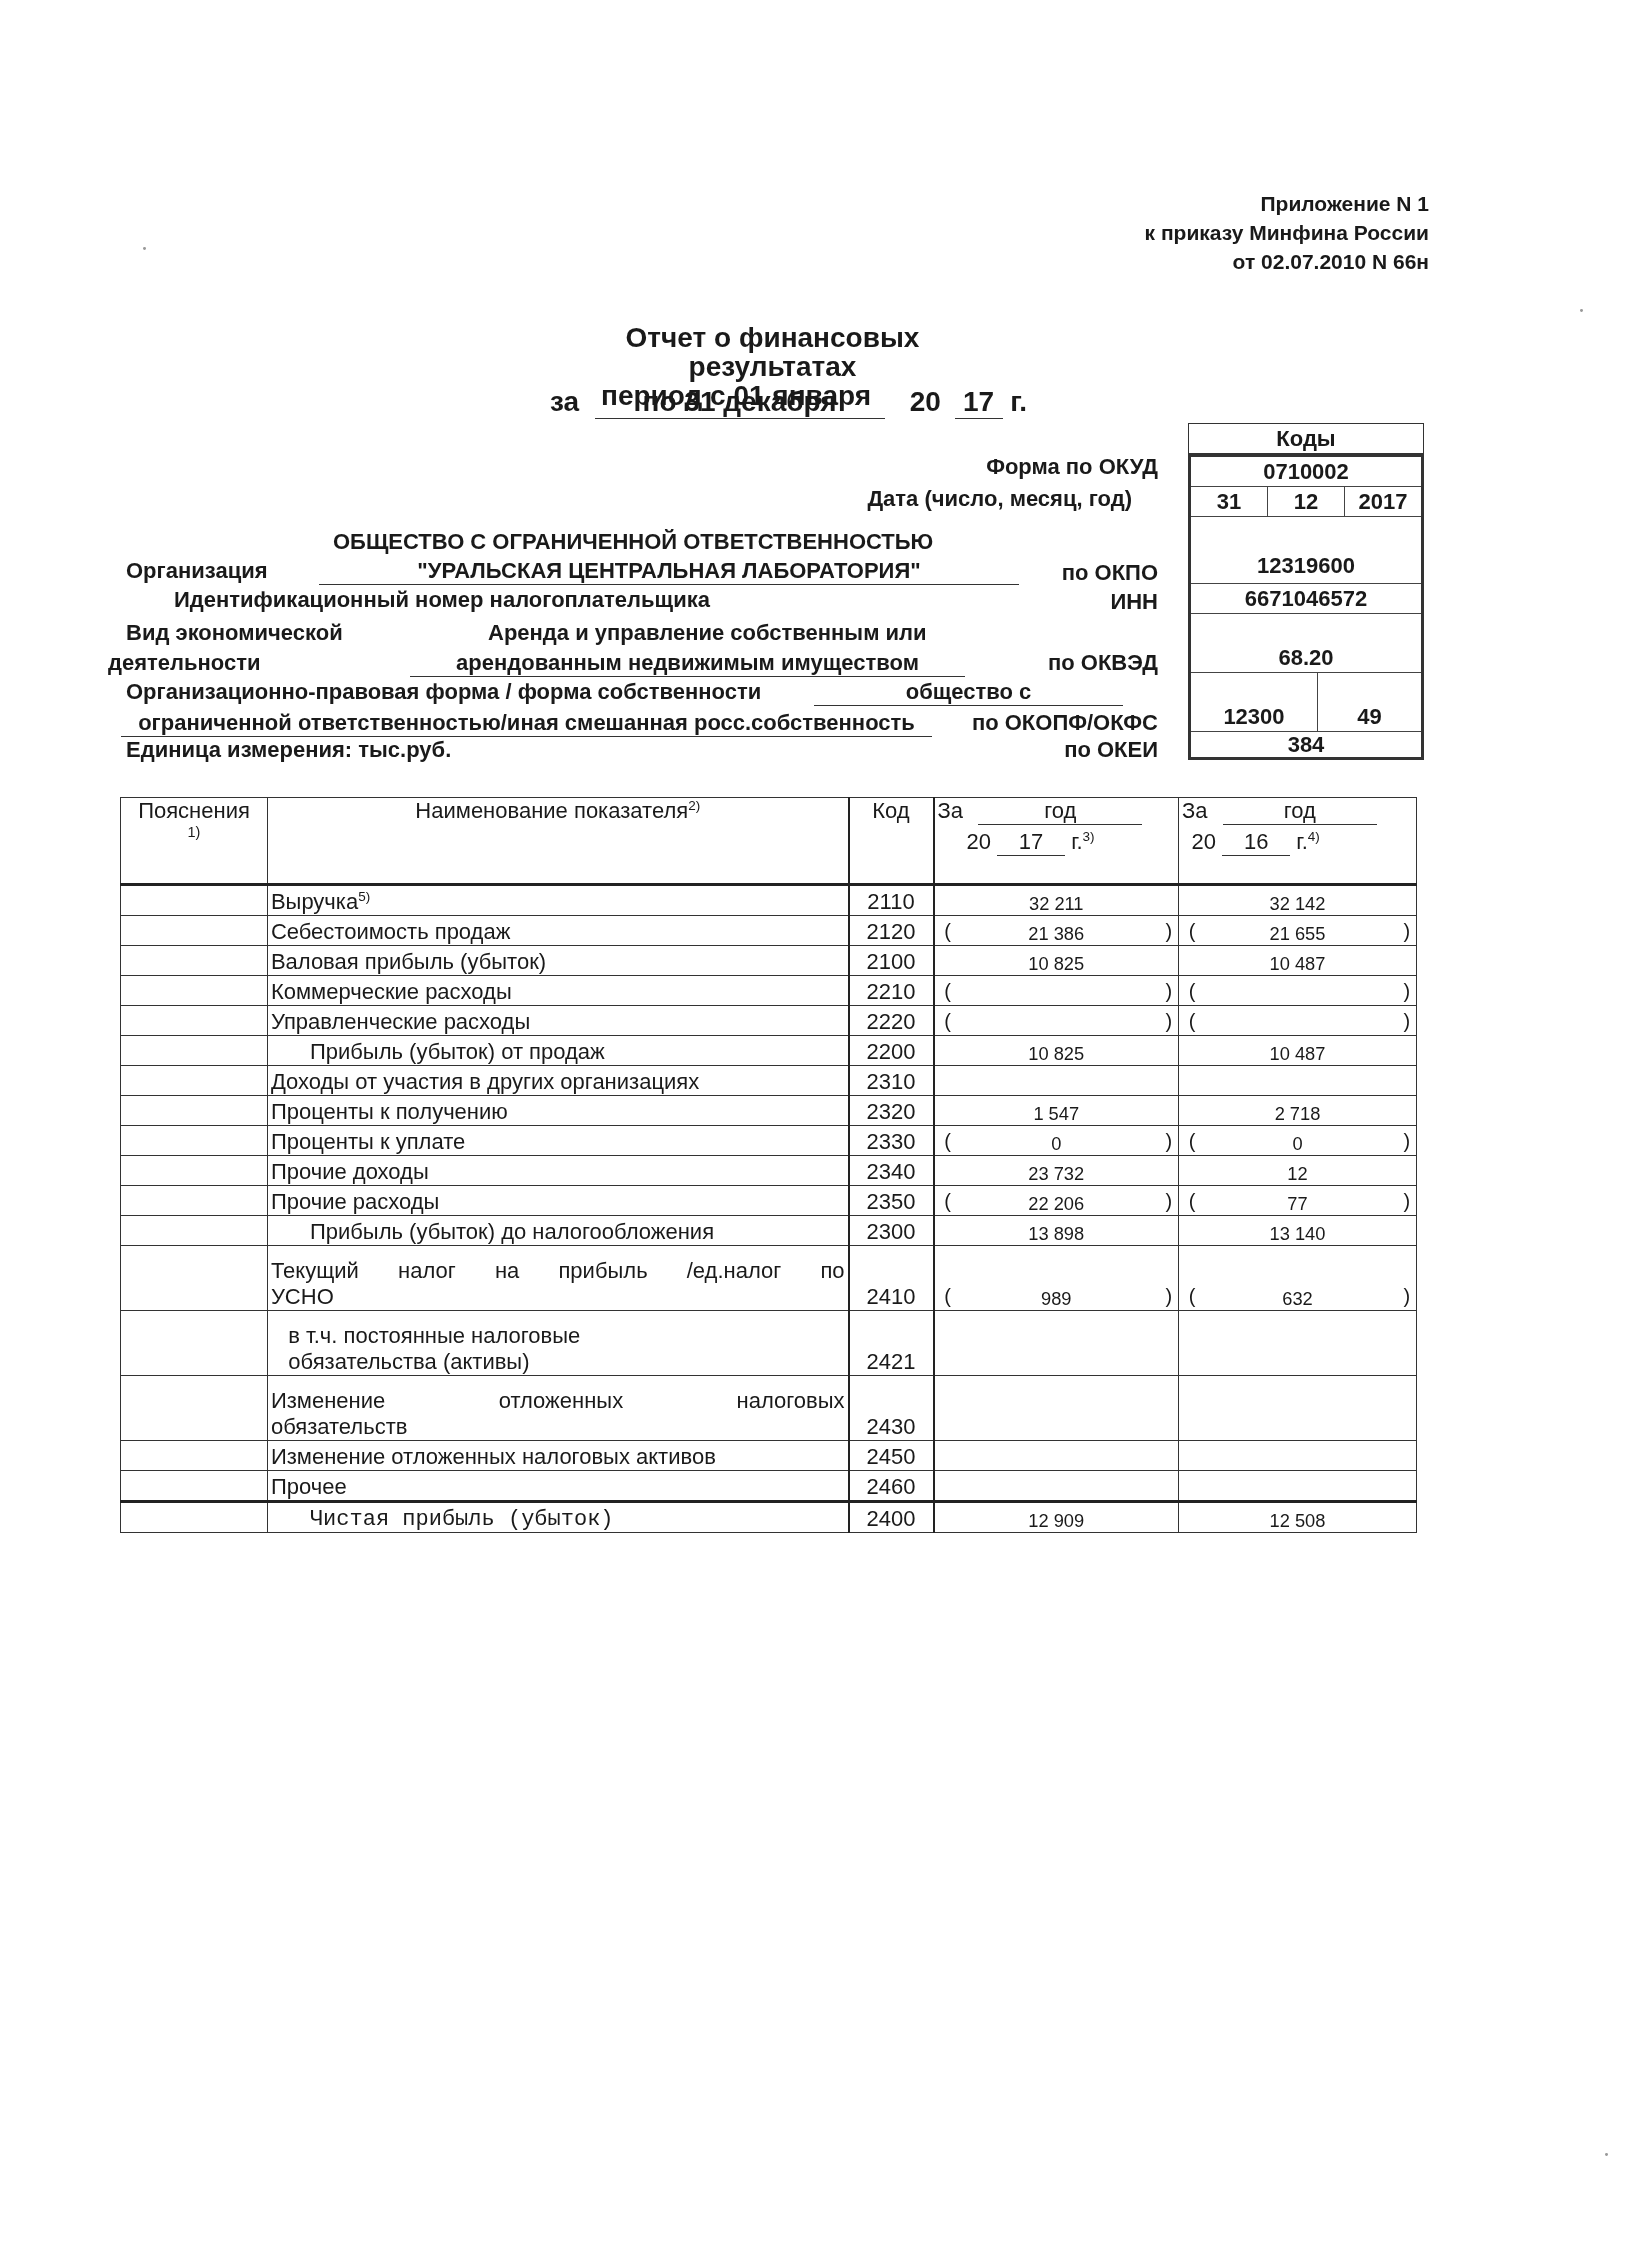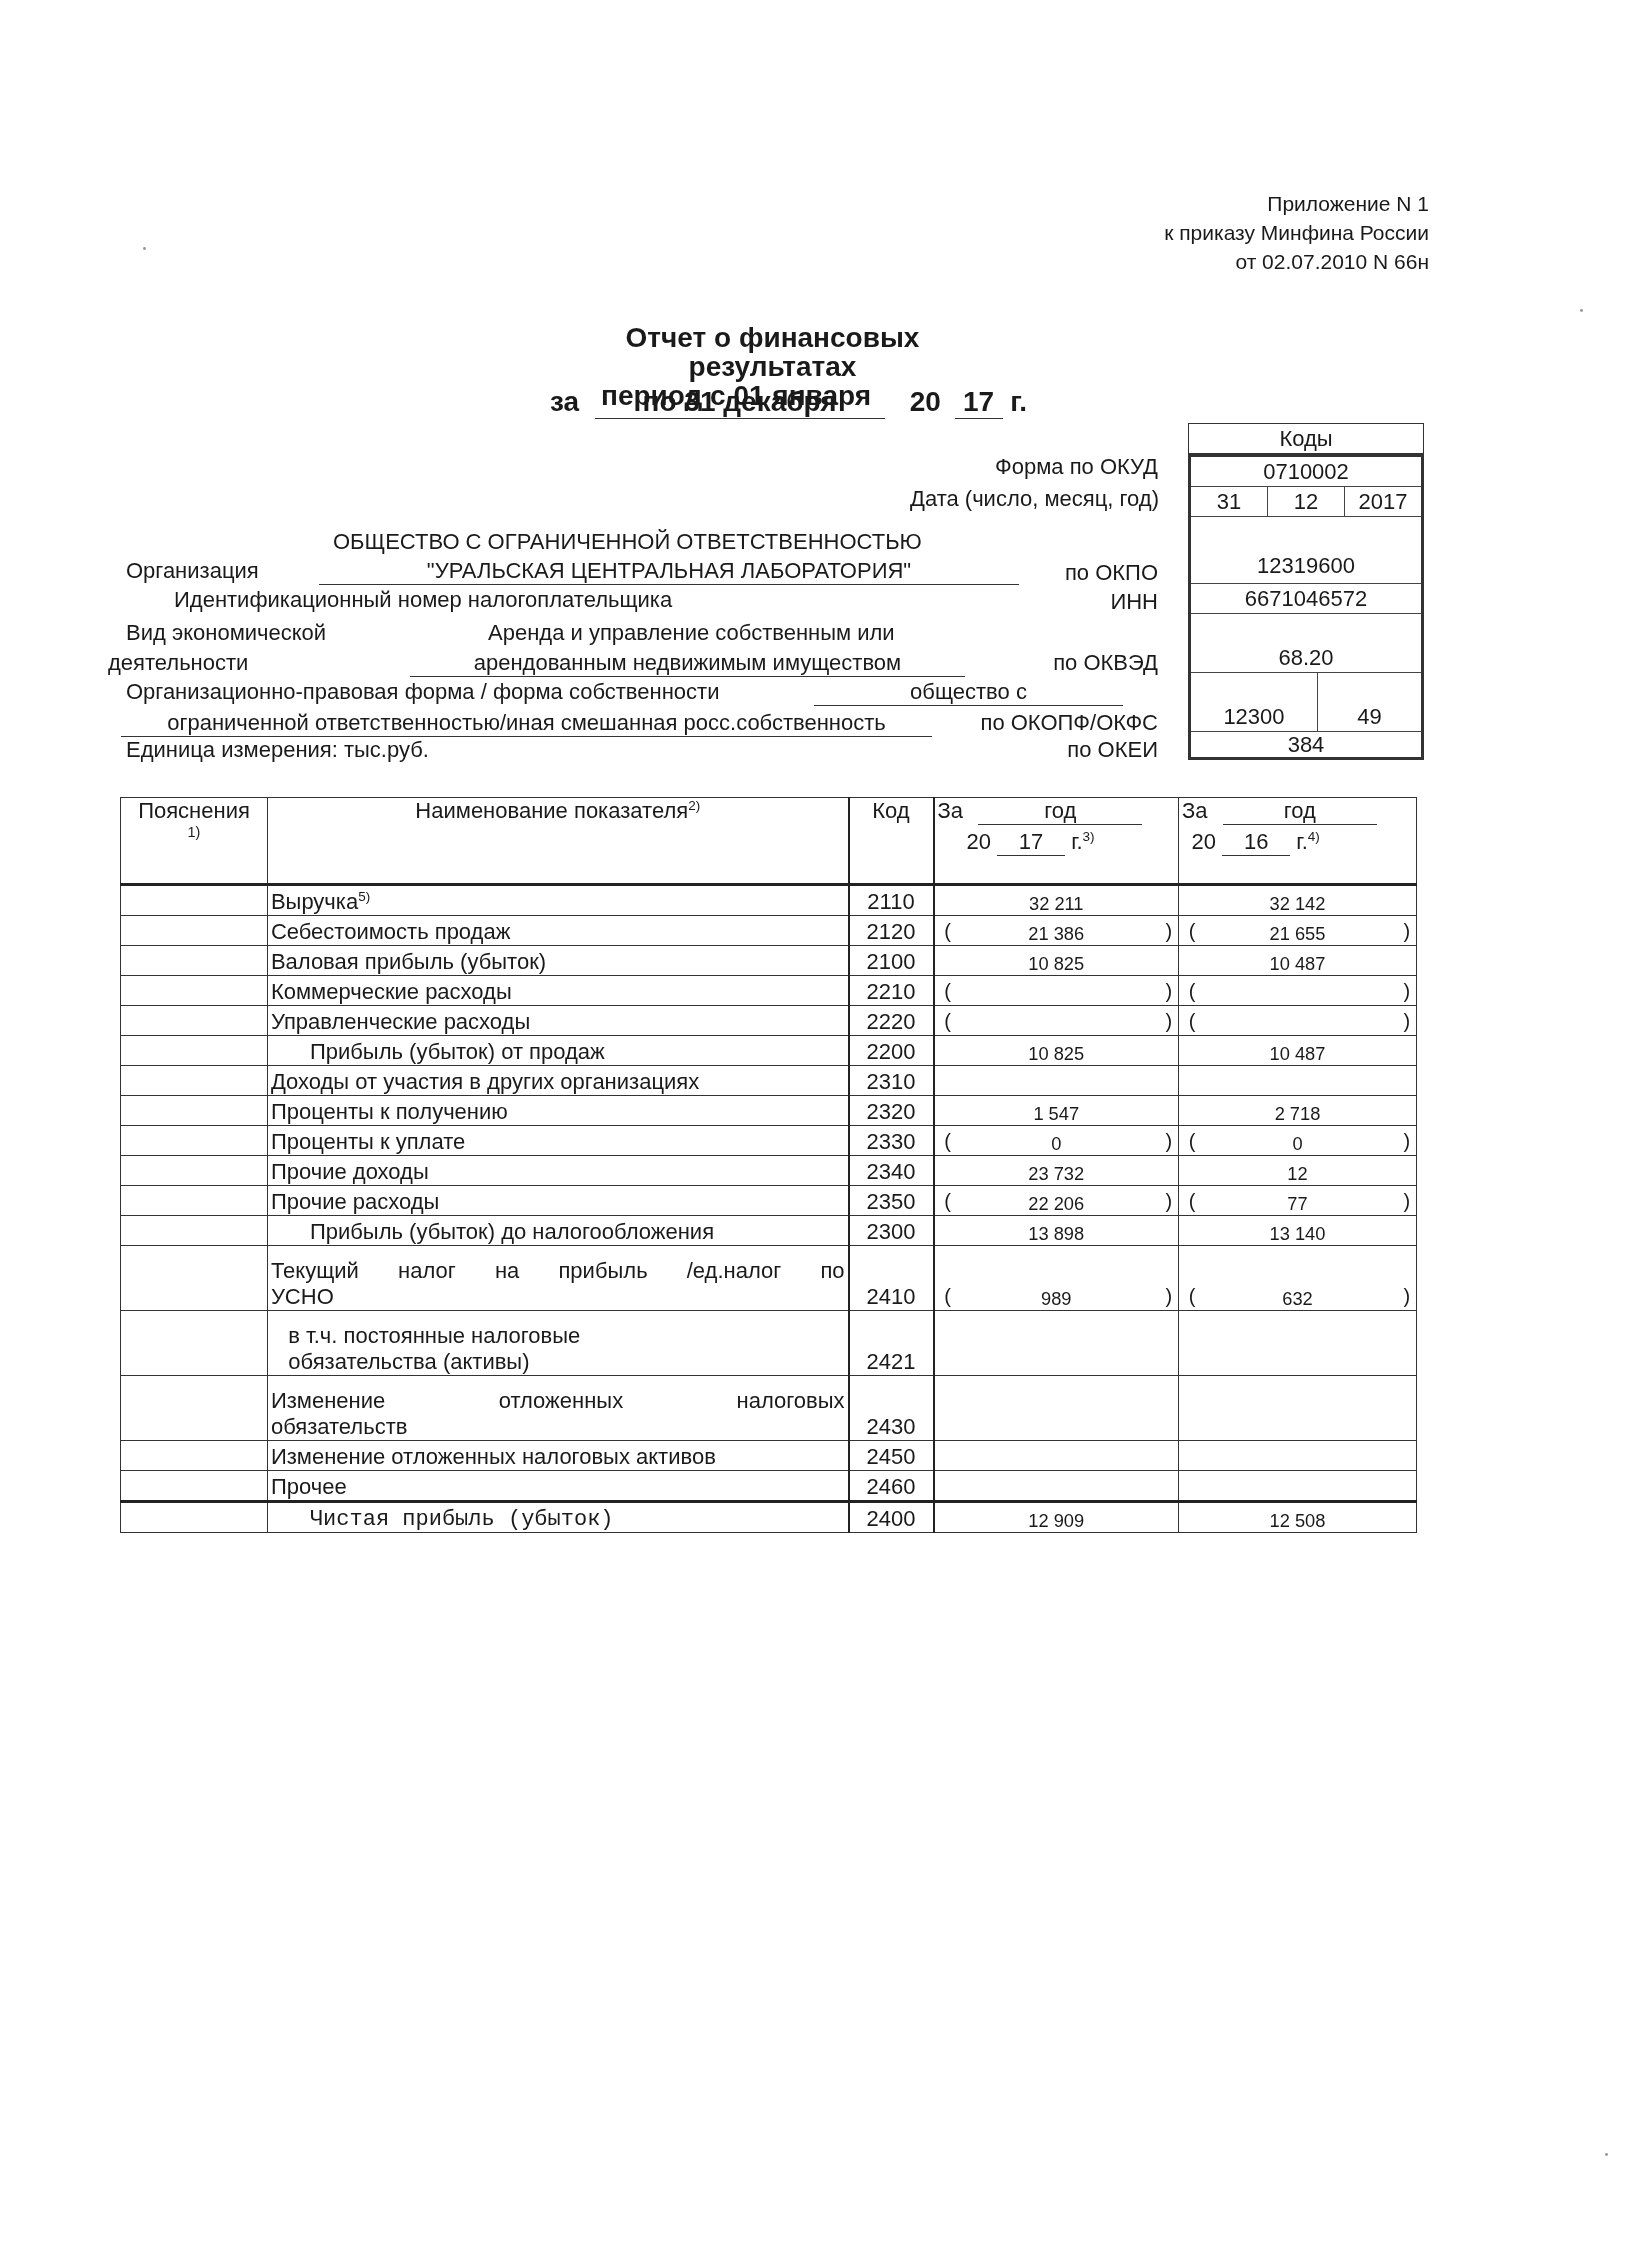--- a/index.html
+++ b/index.html
@@ -1,18 +1,18 @@
 <!DOCTYPE html>
 <html><head>
 <meta charset="utf-8">
 <style>
   html, body { margin: 0; padding: 0; background: #ffffff; }
   body { width: 1641px; height: 2257px; position: relative; overflow: hidden;
          font-family: "Liberation Sans", "DejaVu Sans", sans-serif; color: #1a1a1a; }
-  .abs { position: absolute; }
+  .abs { position: absolute; font-weight: bold; }
   .appendix { right: 212px; top: 189px; text-align: right; font-size: 21px; line-height: 29px; }
   .title { left: 541px; top: 323px; width: 463px; font-weight: bold; font-size: 28px; line-height: 29px; }
   .title .l1 { text-align: center; }
   .title .l2 { padding-left: 60px; }
   .title-period { left: 550px; top: 386px; font-weight: bold; font-size: 28px; white-space: nowrap; }
   .uline { display: inline-block; border-bottom: 1.9px solid #333; text-align: center; }
   .codes-box { left: 1188px; top: 423px; width: 236px; }
   .codes-head { border: 1.9px solid #333; height: 29px; text-align: center; font-size: 22px; line-height: 29px; }
   .codes-body { border: 3.9px solid #333; border-top-width: 3.9px; }
   .crow { border-bottom: 1.9px solid #444; text-align: center; font-size: 22px; display: flex; }
@@ -78,21 +78,21 @@
       <div style="flex:1.1">12300</div>
       <div style="flex:0.9">49</div>
     </div>
     <div class="crow" style="height:25px; line-height:25px;">
       <div>384</div>
     </div>
   </div>
 </div>
 
 <div class="abs lbl lbl-r" style="right:483px; top:454px;">Форма по ОКУД</div>
-<div class="abs lbl lbl-r" style="right:482px; top:486px;">Дата (число, месяц, год)</div>
+<div class="abs lbl lbl-r" style="right:509px; top:486px;">Дата (число, месяц, год)</div>
 <div class="abs lbl lbl-r" style="right:483px; top:560px;">по ОКПО</div>
 <div class="abs lbl lbl-r" style="right:483px; top:589px;">ИНН</div>
 <div class="abs lbl lbl-r" style="right:483px; top:650px;">по ОКВЭД</div>
 <div class="abs lbl lbl-r" style="right:483px; top:710px;">по ОКОПФ/ОКФС</div>
 <div class="abs lbl lbl-r" style="right:483px; top:737px;">по ОКЕИ</div>
 
 <div class="abs lbl" style="left:333px; top:529px;">ОБЩЕСТВО С ОГРАНИЧЕННОЙ ОТВЕТСТВЕННОСТЬЮ</div>
 <div class="abs lbl" style="left:126px; top:558px;">Организация</div>
 <div class="abs lbl" style="left:319px; top:558px; width:700px; text-align:center; border-bottom:1.9px solid #333;">"УРАЛЬСКАЯ ЦЕНТРАЛЬНАЯ ЛАБОРАТОРИЯ"</div>
 <div class="abs lbl" style="left:126px; top:587px;margin-left:48px;">Идентификационный номер налогоплательщика</div>

